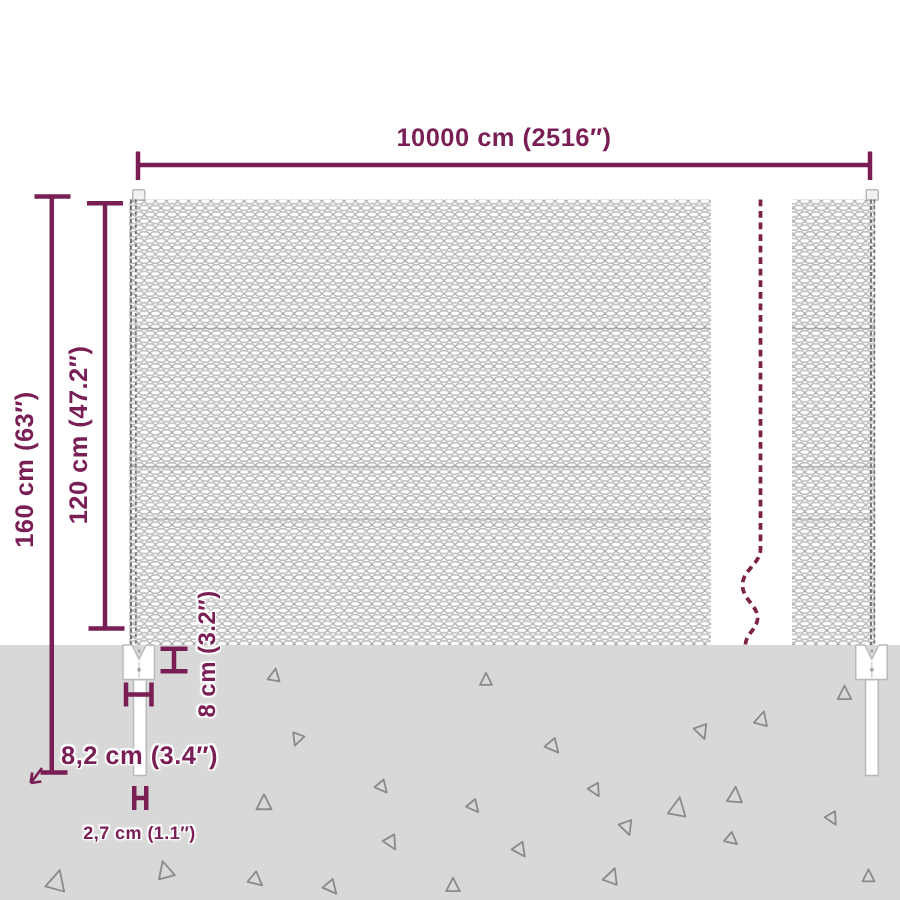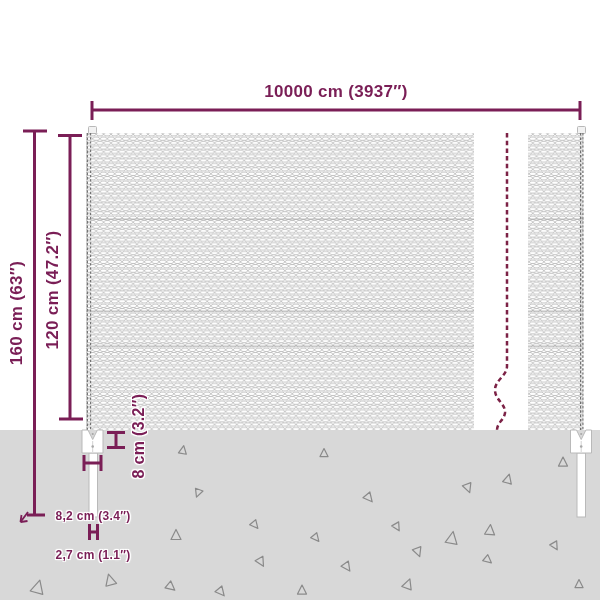--- a/index.html
+++ b/index.html
@@ -16,21 +16,21 @@
     white-space:nowrap;
     letter-spacing:.3px;
     text-shadow:
       -1px -1px 0 #fff, 1px -1px 0 #fff, -1px 1px 0 #fff, 1px 1px 0 #fff,
       0 0 3px #fff, 0 0 3px #fff;
   }
   .lab-top   {font-size:17px; left:336px; top:92px;  transform:translate(-50%,-50%);}
   .lab-160   {font-size:17px; left:17px;  top:313px; transform:translate(-50%,-50%) rotate(-90deg);}
   .lab-120   {font-size:17px; left:53px;  top:290px; transform:translate(-50%,-50%) rotate(-90deg);}
   .lab-8     {font-size:16px; left:139px; top:436px; transform:translate(-50%,-50%) rotate(-90deg);}
-  .lab-82    {font-size:12px; left:93px;  top:516px; transform:translate(-50%,-50%);}
+  .lab-82    {font-size:17px; left:93px;  top:504px; transform:translate(-50%,-50%);}
   .lab-27    {font-size:12px; left:93px;  top:555px; transform:translate(-50%,-50%);}
 </style>
 </head>
 <body>
 
 <div class="stage">
 
   <svg width="600" height="600" viewBox="0 0 600 600">
     <defs>
       <pattern id="hexmesh" width="7.4" height="8.8" patternUnits="userSpaceOnUse">
@@ -151,19 +151,19 @@
       </g>
 
       <g stroke-width="1.8">
         <line x1="28" y1="512" x2="20.5" y2="522"></line>
         <line x1="20.5" y1="522" x2="21.5" y2="515"></line>
         <line x1="20.5" y1="522" x2="27.5" y2="521"></line>
       </g>
     </g>
   </svg>
 
-  <div class="dim-label lab-top">10000 cm (3937″)</div>
+  <div class="dim-label lab-top">10000 cm (2516″)</div>
   <div class="dim-label lab-160">160 cm (63″)</div>
   <div class="dim-label lab-120">120 cm (47.2″)</div>
   <div class="dim-label lab-8">8 cm (3.2″)</div>
   <div class="dim-label lab-82">8,2 cm (3.4″)</div>
   <div class="dim-label lab-27">2,7 cm (1.1″)</div>
 </div>
 
 </body></html>

